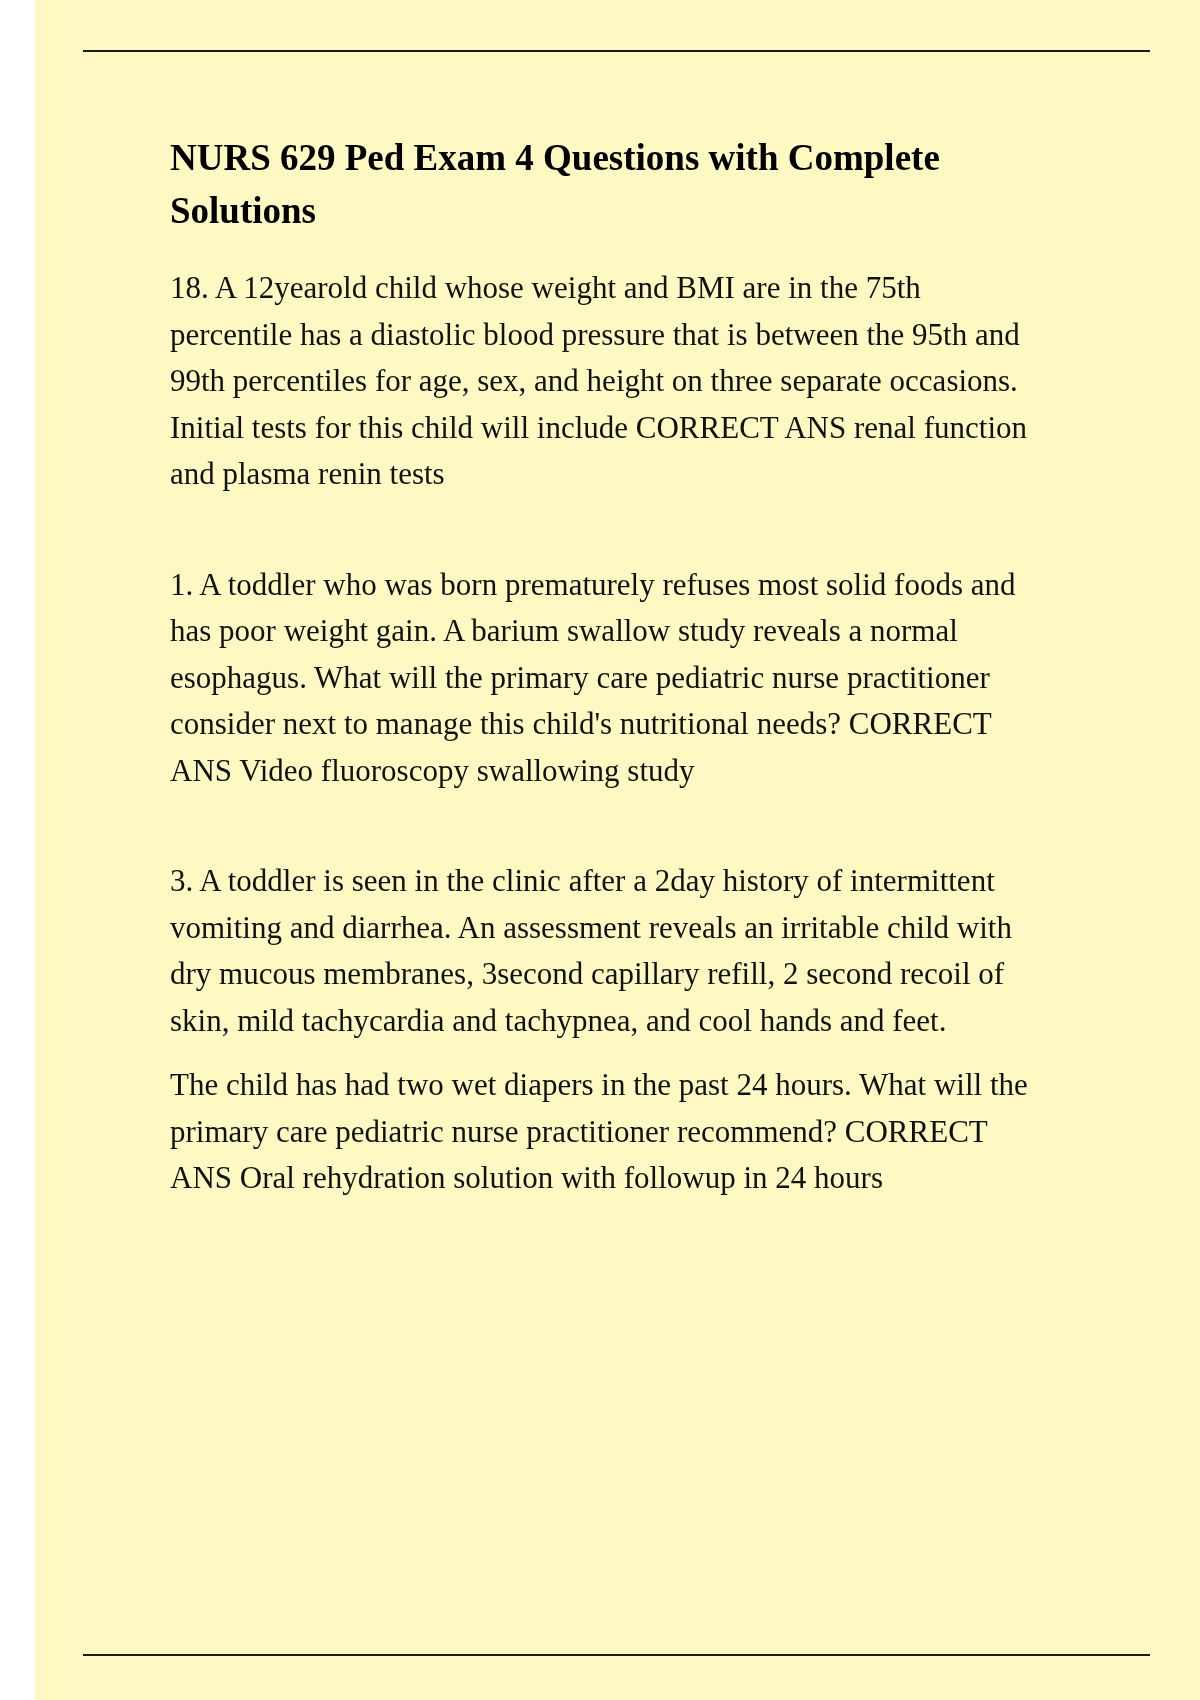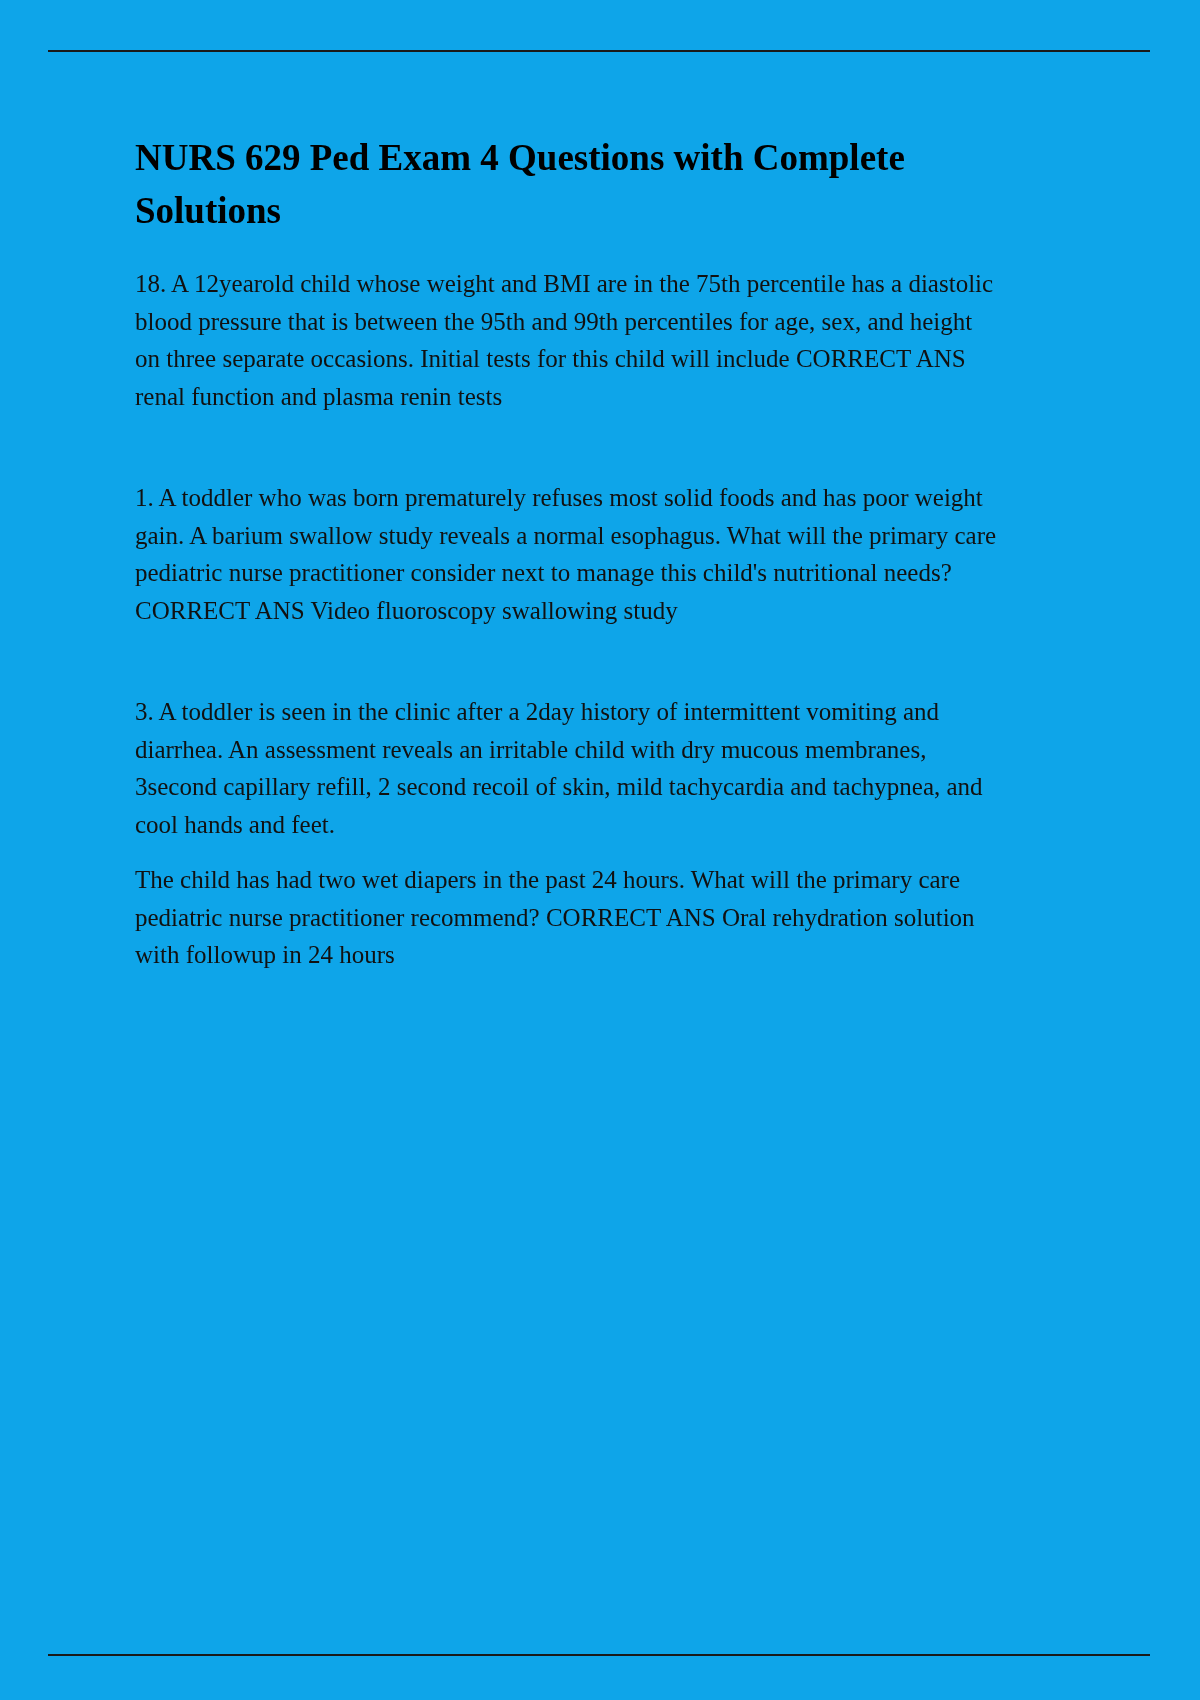--- a/index.html
+++ b/index.html
@@ -12,22 +12,23 @@
     width: 1200px;
     height: 1700px;
     position: relative;
     font-family: "Liberation Serif", serif;
     color: #111111;
   }
 
   .page {
     position: absolute;
     inset: 0;
-    background: #0ea5e9;
+    background: #fef9c3;
     overflow: hidden;
+    margin-left: 35px;
   }
 
   .rule {
     position: absolute;
     left: 48px;
     right: 50px;
     height: 0;
     border-top: 2px solid #1a1a1a;
   }
 
@@ -45,21 +46,21 @@
     font-family: "Liberation Serif", serif;
     font-weight: bold;
     font-size: 37px;
     line-height: 1.42;
     color: #000000;
     margin: 0 0 28px 0;
   }
 
   p.doc-para {
     font-family: "Liberation Serif", serif;
-    font-size: 25px;
+    font-size: 31px;
     line-height: 1.5;
     color: #111111;
     margin: 0 0 18px 0;
   }
 
   p.doc-para.gap-before {
     margin-top: 64px;
   }
 </style>
 </head>

